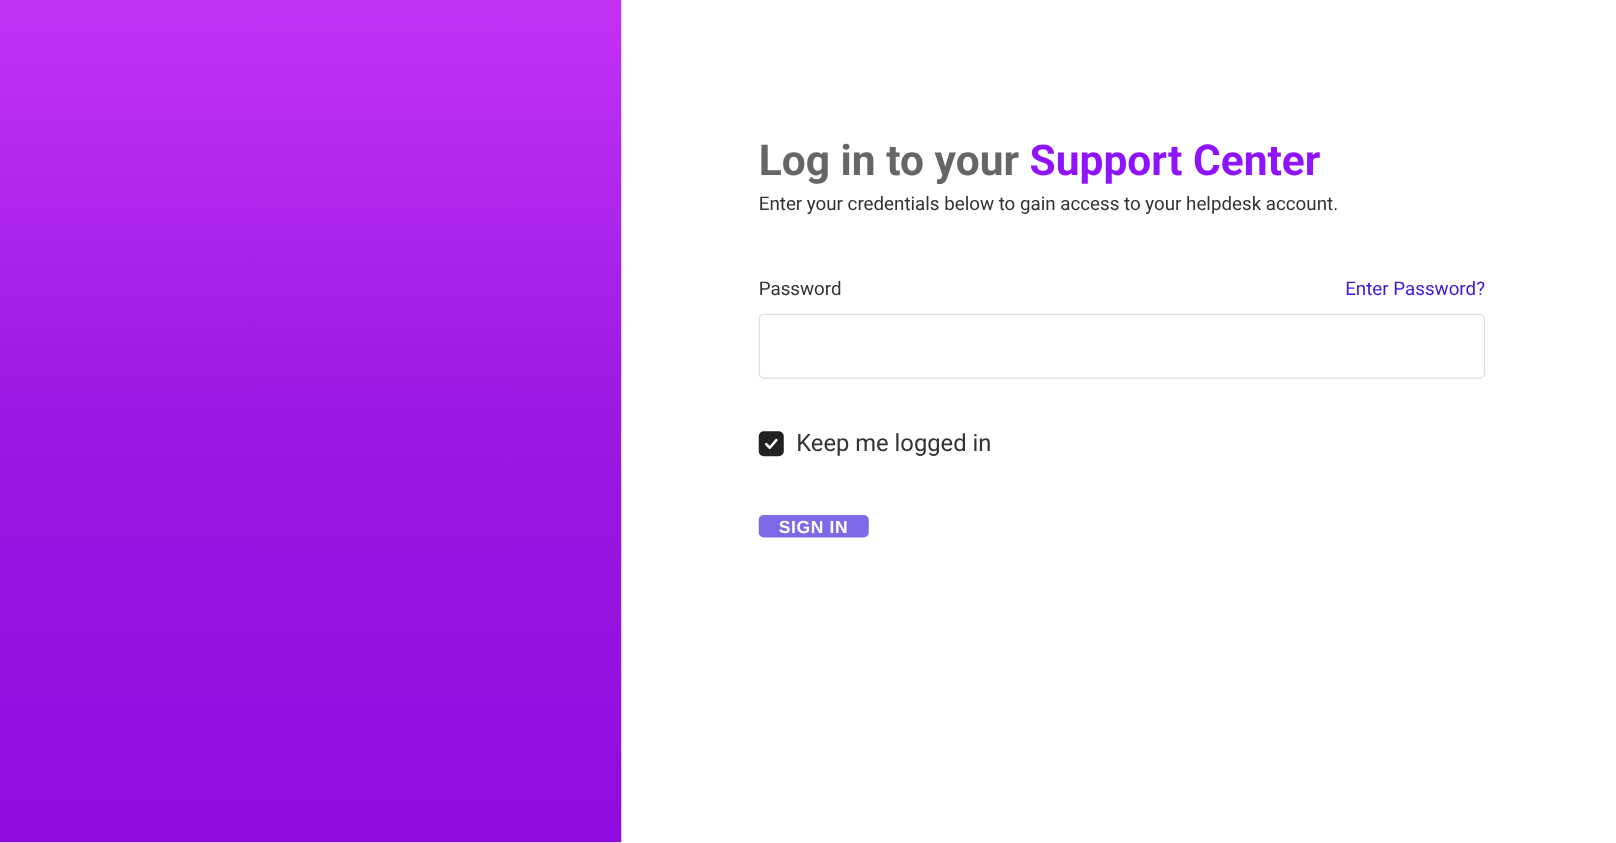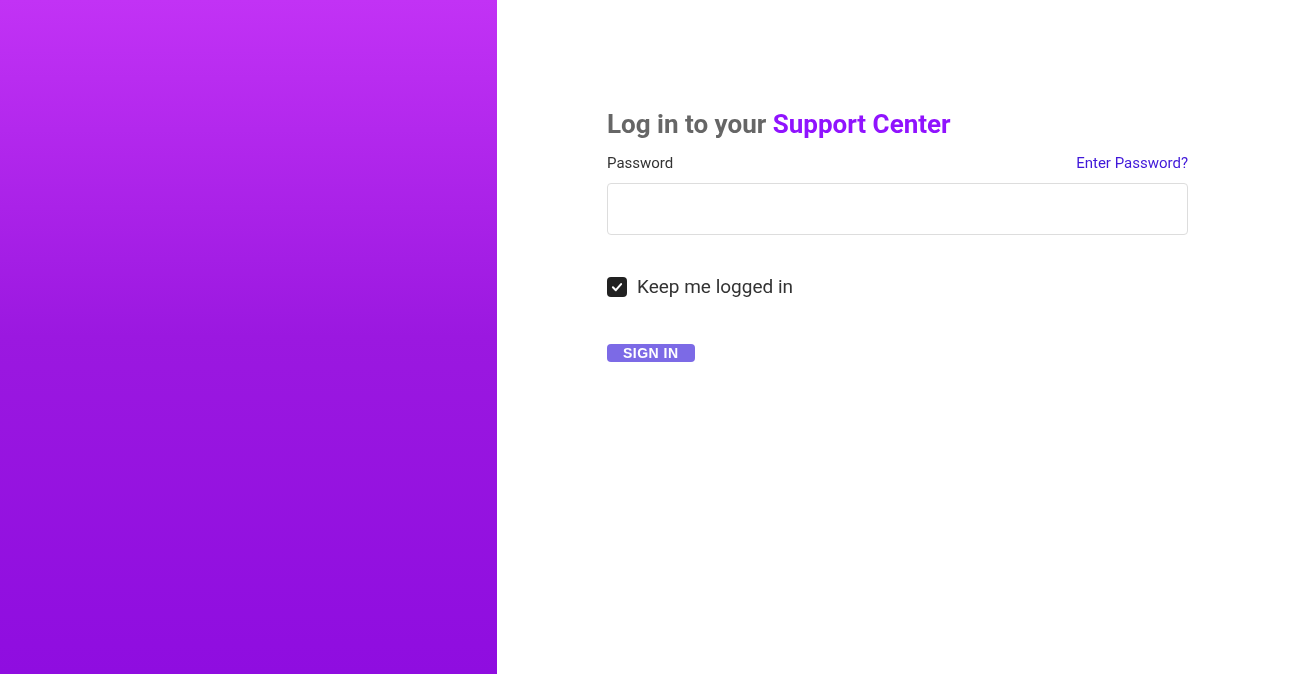--- a/index.html
+++ b/index.html
@@ -16,24 +16,24 @@
       background: linear-gradient(to bottom, #c232f5, #9b18e0, #8f0de0);
       display: flex;
       align-items: center;
       justify-content: center;
     }
     .right-panel {
       flex: 1;
       padding: 109px 105px 0 110px;
     }
     .title {
-      font-size: 26px;
+      font-size: 34px;
       font-weight: 700;
       color: #666;
-      margin-bottom: 15px;
+      margin-bottom: 5px;
     }
     .title .accent {
       color: #9013fe;
     }
     .subtitle {
       font-size: 15px;
       color: #333;
       margin-bottom: 50px;
     }
     .field-group { margin-bottom: 30px; }
@@ -119,20 +119,21 @@
 </style>
 
 <div id="hero-final" class="left-panel" data-name="hero-panel">
   
 </div>
 
 <div class="right-panel" data-name="login-form-panel">
   <h1 class="title" data-name="page-title">
     <span data-name="title-prefix">Log in to your </span><span class="accent" data-name="title-accent">Support Center</span>
   </h1>
+  <p class="subtitle" data-name="page-subtitle">Enter your credentials below to gain access to your helpdesk account.</p>
 
 
   <div class="field-group" data-name="password-field-group">
     <div class="label-row">
       <label class="field-label" data-name="password-label">Password</label>
       <a class="forgot-link" data-name="forgot-password-link">Enter Password?</a>
     </div>
     <input type="password" class="text-input" data-name="password-input" value="" style="">
   </div>
 

